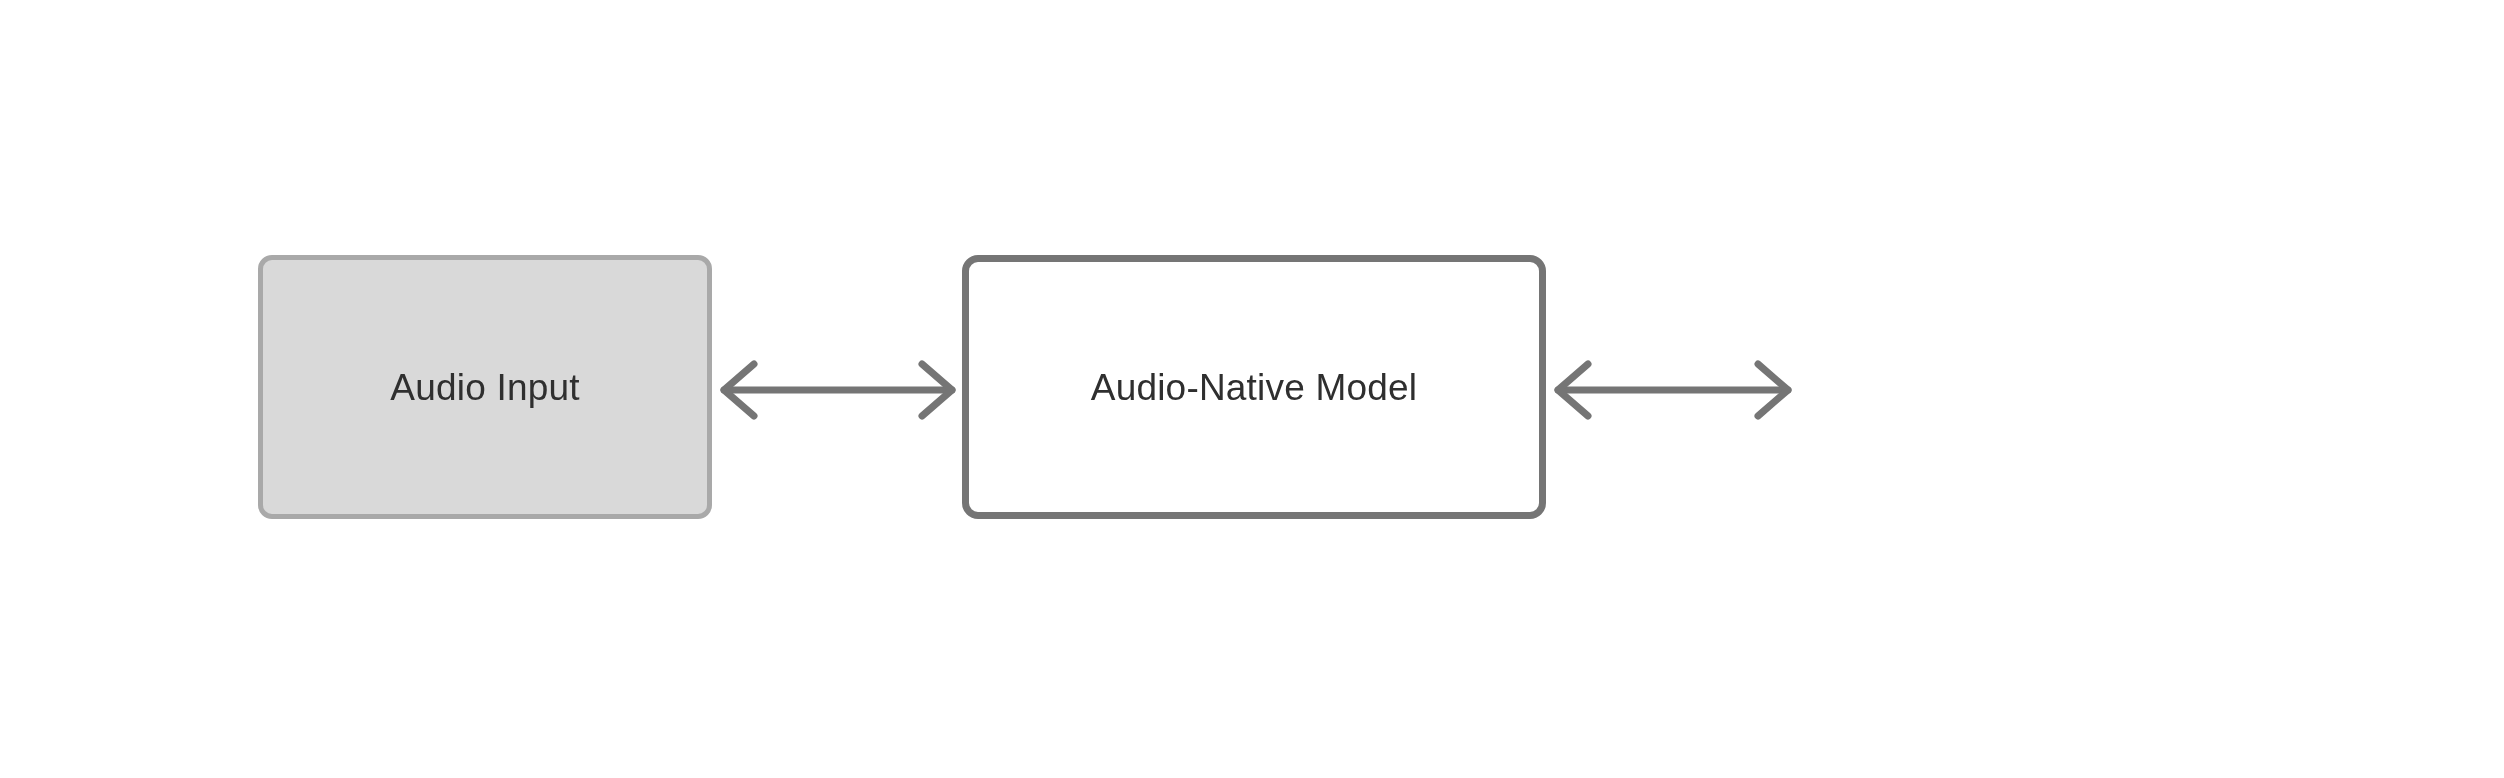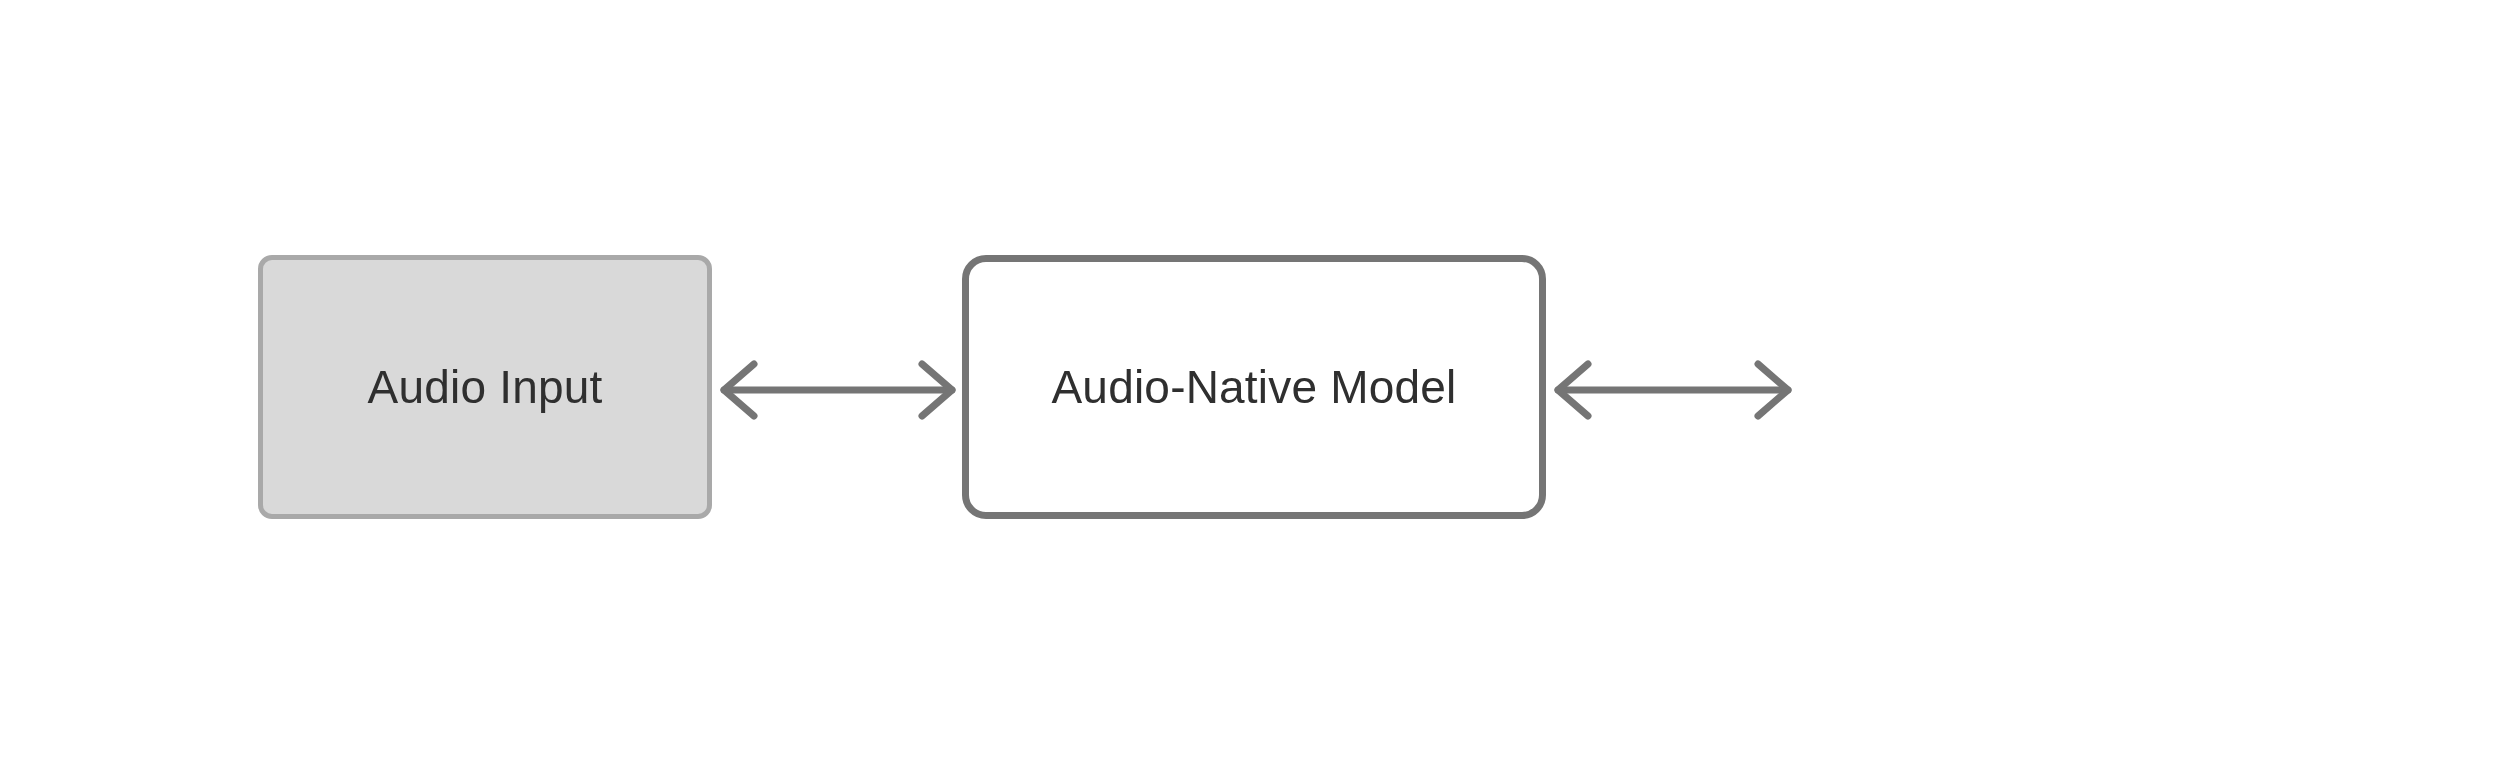--- a/index.html
+++ b/index.html
@@ -19,35 +19,35 @@
   }
   .node {
     position: absolute;
     box-sizing: border-box;
     display: flex;
     align-items: center;
     justify-content: center;
     border-radius: 14px;
   }
   .node-label {
-    font-size: 46px;
+    font-size: 37px;
     line-height: 1;
     color: #2f2f2f;
     letter-spacing: 0.2px;
     white-space: nowrap;
     font-weight: 400;
   }
   .node.io {
     background: #d9d9d9;
     border: 5px solid #a9a9a9;
   }
   .node.model {
     background: #ffffff;
     border: 7px solid #757575;
-    border-radius: 24px;
+    border-radius: 16px;
     justify-content: center;
   }
   #node-audio-input  { left: 258px;  top: 255px; width: 454px; height: 264px; }
   #node-audio-model  { left: 962px;  top: 255px; width: 584px; height: 264px; }
   #node-audio-output { left: 1797px; top: 255px; width: 454px; height: 264px; }
 
   .edge {
     position: absolute;
     top: 352px;
     height: 76px;

